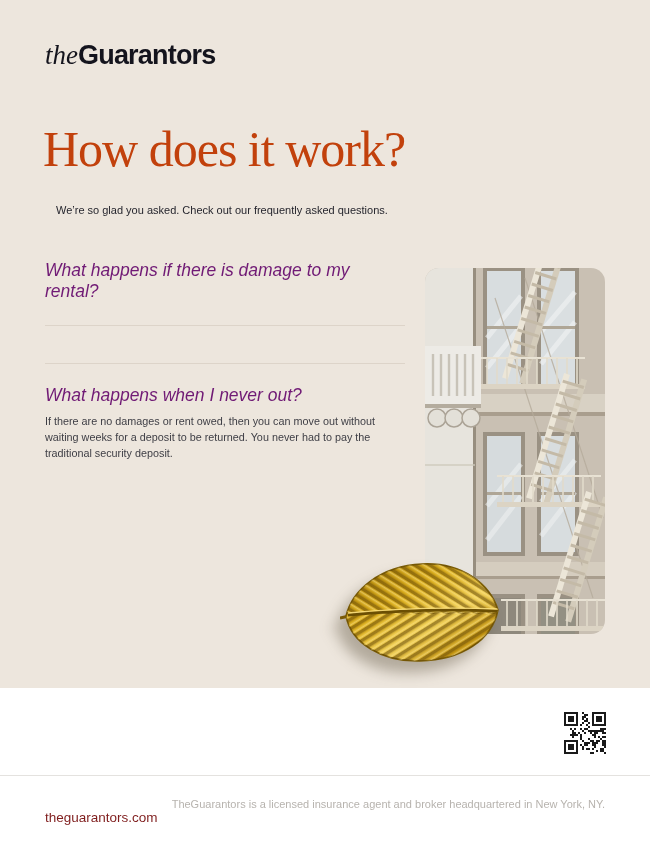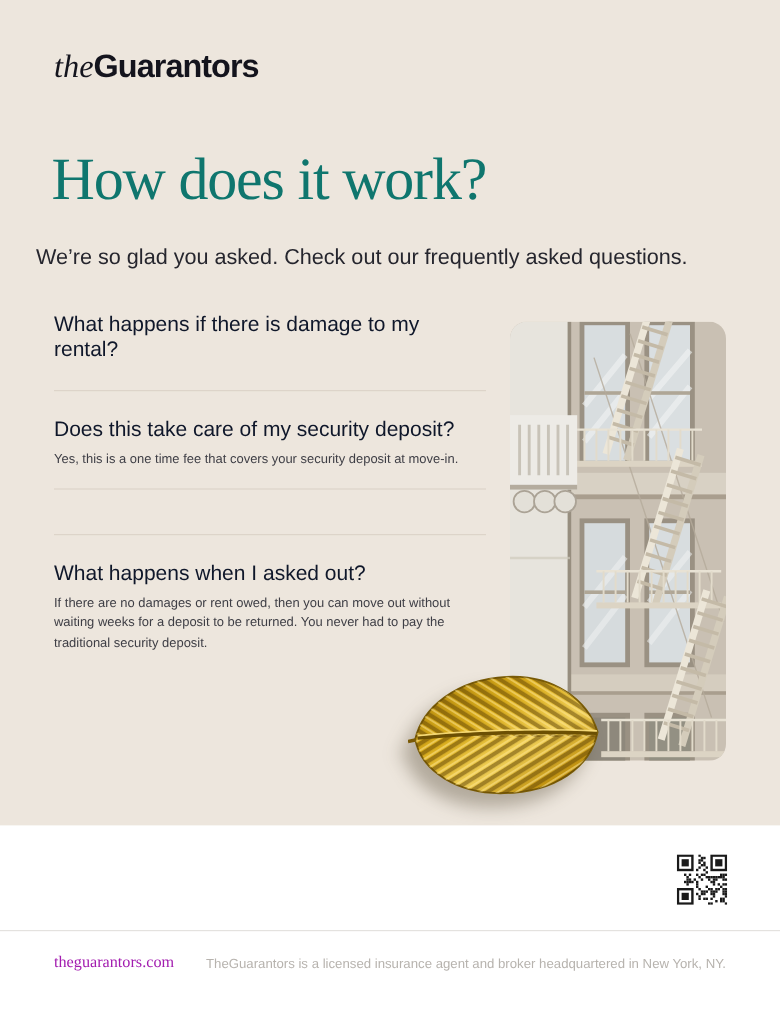--- a/index.html
+++ b/index.html
@@ -8,44 +8,44 @@
   .page { position:absolute; inset:0; width:650px; height:624px; background:#ffffff; }
 
   
   .hero { position:absolute; top:0; left:0; width:650px; height:688px; background:#EDE6DD; }
 
   .logo { position:absolute; left:45px; top:40px; font-size:27px; color:#14141D; white-space:nowrap; }
   .logo .the { font-family:"Liberation Serif", serif; font-style:italic; font-weight:400; }
   .logo .name { font-weight:700; letter-spacing:-0.8px; }
 
   .title { position:absolute; left:43px; top:120px; font-family:"Liberation Serif", serif;
-           font-weight:400; font-size:50px; color:#0f766e; letter-spacing:-1px; }
-  .subtitle { position:absolute; left:30px; top:204px; font-size:18px; color:#26262E; }
+           font-weight:400; font-size:50px; color:#c2410c; letter-spacing:-1px; }
+  .subtitle { position:absolute; left:56px; top:204px; font-size:11px; color:#26262E; }
 
   .faq { position:absolute; left:45px; top:260px; width:360px; }
   .faq-item { padding-bottom:16px; border-bottom:1px solid #DDD4C9; margin-bottom:21px; }
   .faq-item:last-child { border-bottom:none; margin-bottom:0; }
-  .faq-q { font-size:17.5px; color:#0f172a; margin-bottom:7px; font-weight:400; }
+  .faq-q { font-size:17.5px; color:#701a75; margin-bottom:7px; font-weight:400;font-style:italic; }
   .faq-a { font-size:10.8px; line-height:1.5; color:#3E3E45; }
 
   .photo { position:absolute; left:425px; top:268px; width:180px; height:366px;
            border-radius:14px; overflow:hidden; }
   .photo svg { display:block; width:100%; height:100%; }
 
   .leaf { position:absolute; left:340px; top:558px; width:165px; height:110px;
           filter:drop-shadow(-9px 11px 7px rgba(70,58,35,0.35)); }
   .leaf svg { display:block; width:100%; height:100%; }
 
   
   .cta { position:absolute; top:688px; left:0; width:650px; height:153px; background:#ffffff; }
   .cta-heading { position:absolute; left:45px; top:21px; font-family:"Liberation Serif", serif;
                  font-weight:400; font-size:31px; color:#1B1B24; letter-spacing:-0.2px; }
   .qr { position:absolute; right:44px; top:24px; width:42px; height:42px; }
   .cta-divider { position:absolute; top:87px; left:0; width:650px; border-top:1px solid #E4E2DF; }
-  .site { position:absolute; left:45px; top:106px; font-size:13.5px; color:#a21caf;font-family:Liberation Serif, serif; }
+  .site { position:absolute; left:45px; top:122px; font-size:13.5px; color:#7f1d1d; }
   .disclaimer { position:absolute; right:45px; top:110px; font-size:11px; color:#B7B3AE; }
 </style>
 </head>
 <body>
 
 <div class="page">
 
   <section class="hero">
 
     <div class="logo">
@@ -53,27 +53,23 @@
     </div>
 
     <h1 class="title">How does it work?</h1>
     <p class="subtitle">We’re so glad you asked. Check out our frequently asked questions.</p>
 
     <div class="faq">
       <div class="faq-item">
         <div class="faq-q">What happens if there is damage to my rental?</div>
       </div>
       <div class="faq-item">
-        <div class="faq-q">Does this take care of my security deposit?</div>
-        <div class="faq-a">Yes, this is a one time fee that covers your security deposit at move-in.</div>
       </div>
       <div class="faq-item">
-      </div>
-      <div class="faq-item">
-        <div class="faq-q">What happens when I asked out?</div>
+        <div class="faq-q">What happens when I never out?</div>
         <div class="faq-a">If there are no damages or rent owed, then you can move out without waiting weeks for a deposit to be returned. You never had to pay the traditional security deposit.</div>
       </div>
     </div>
 
     <div class="photo">
       <svg viewBox="0 0 180 366" preserveAspectRatio="none" aria-hidden="true">
         <rect width="180" height="366" fill="#C9C0B3"></rect>
 
         <rect x="46" y="126" width="134" height="20" fill="#D8D1C4"></rect>
         <rect x="46" y="144" width="134" height="4" fill="#A99E8E"></rect>

